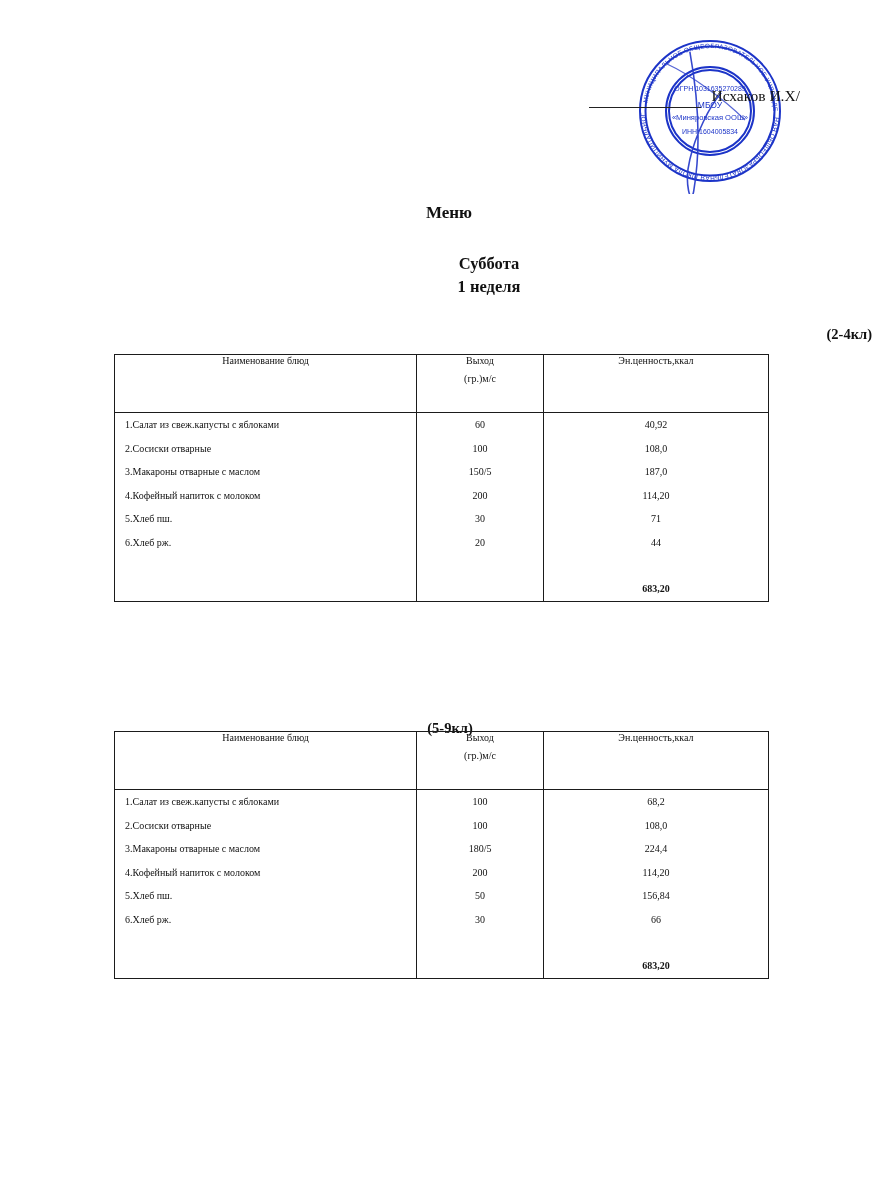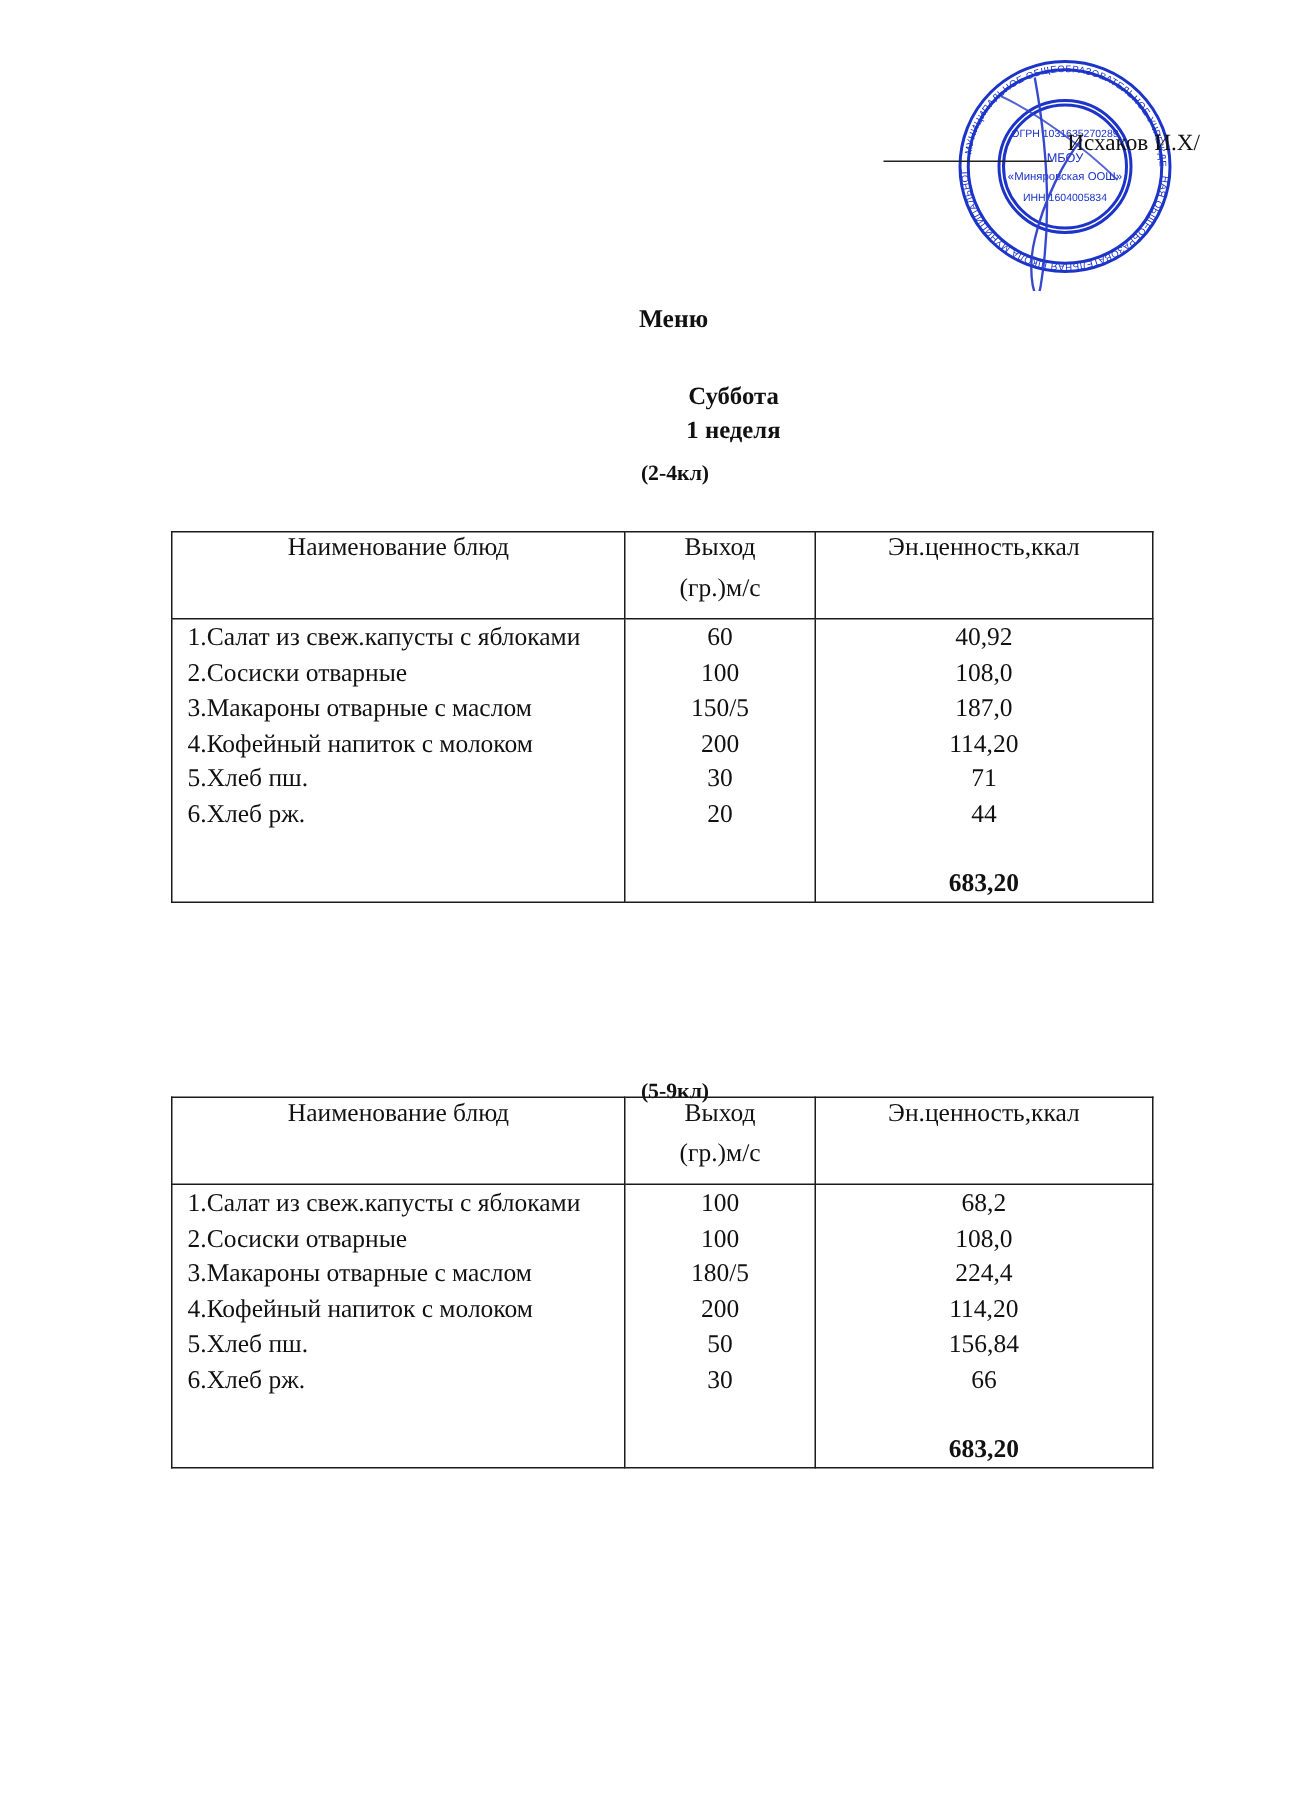--- a/index.html
+++ b/index.html
@@ -88,30 +88,30 @@
   }
   .grade-label {
     position: absolute;
     width: 872px;
     text-align: center;
     font-weight: bold;
     font-size: 14.5px;
     padding-left: 28px;
     box-sizing: border-box;
   }
-  .grade-1 { top: 308px; }
+  .grade-1 { top: 326px; text-align: right; }
   .grade-2 { top: 720px; }
 
   
   table.menu-table {
     position: absolute;
     left: 114px;
     width: 655px;
     border-collapse: collapse;
-    font-size: 17px;
+    font-size: 10px;
   }
   table.t1 { top: 354px; }
   table.t2 { top: 731px; }
 
   table.menu-table td, table.menu-table th {
     border: 1px solid #1b1b1b;
     padding: 0;
     vertical-align: top;
   }
   .col-name { width: 298px; }

